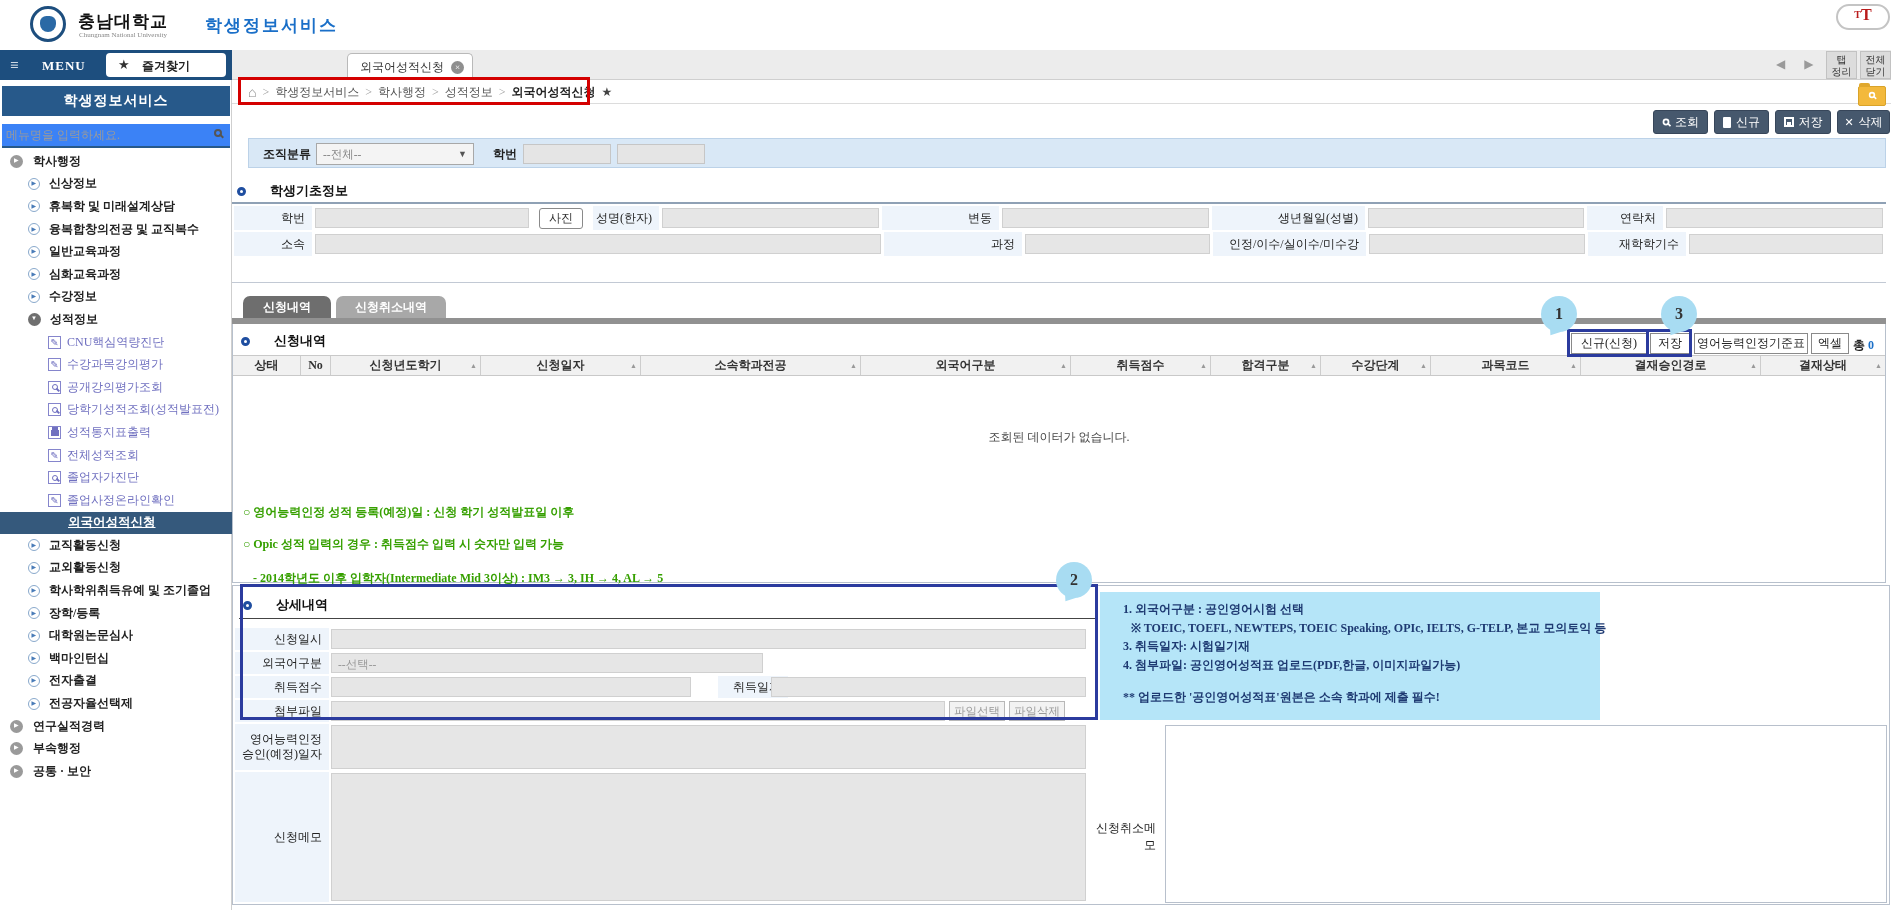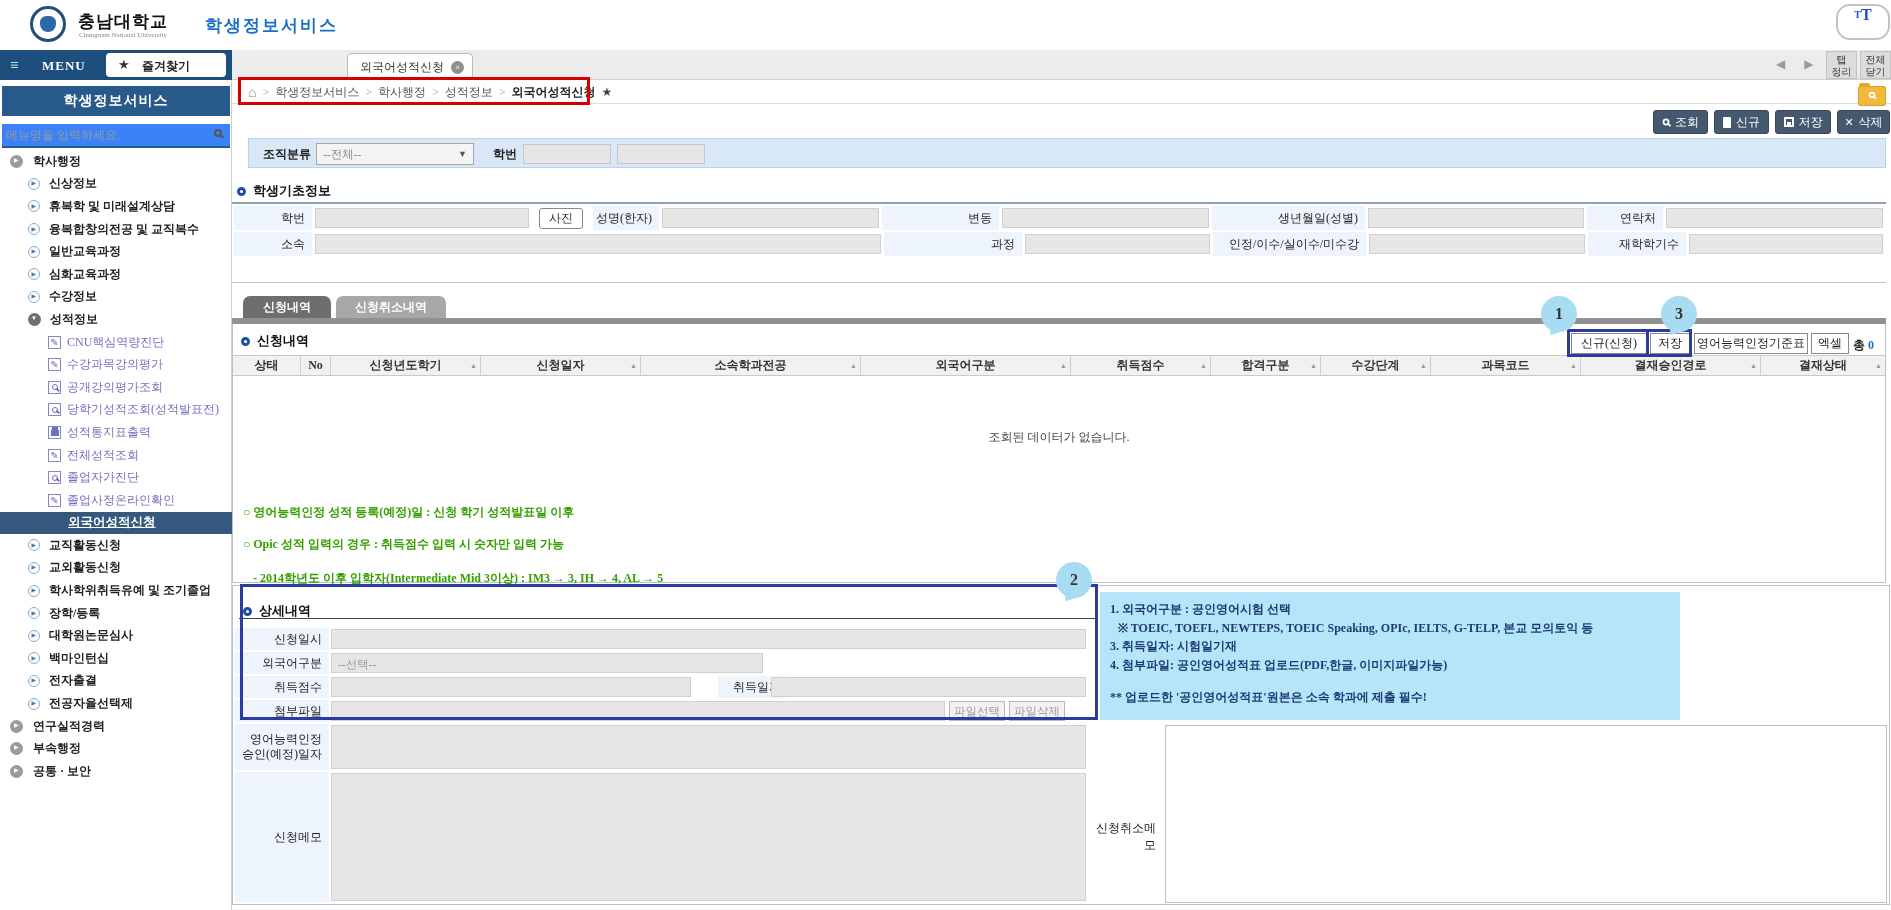--- a/index.html
+++ b/index.html
@@ -8,21 +8,21 @@
   #page { position:relative; width:1891px; height:910px; overflow:hidden; background:#fff; }
   .abs { position:absolute;font-family:Liberation Serif, serif; }
 
   
   .top-header { left:0; top:0; width:1891px; height:50px; background:#fff; }
   .logo-circle { left:30px; top:6px; width:36px; height:36px; border:3px solid #1d4e7e; border-radius:50%; }
   .logo-circle::after { content:""; position:absolute; left:7px; top:7px; width:16px; height:16px; background:#2a69a5; border-radius:40% 40% 50% 50%; }
   .univ-name { left:78px; top:10px; font-size:17px; font-weight:bold; color:#111; letter-spacing:1px; }
   .univ-sub { left:79px; top:31px; font-size:7px; color:#888; }
   .app-title { left:205px; top:14px; font-size:17px; font-weight:bold; color:#1a6fc8; letter-spacing:2px; }
-  .tt-btn { left:1836px; top:4px; width:54px; height:36px; border:2px solid #c4c4c4; border-radius:14px; background:#fff; text-align:center; color:#1d4ed8; cursor:pointer; }
+  .tt-btn { left:1836px; top:4px; width:54px; height:26px; border:2px solid #c4c4c4; border-radius:14px; background:#fff; text-align:center; color:#b91c1c; cursor:pointer; }
   .tt-small { font-size:10px; font-weight:bold; vertical-align:2px; }
   .tt-big { font-size:16px; font-weight:bold; }
   .zoom-label { left:1828px; top:33px; font-size:11px; color:#222;margin-top:24px; }
 
   
   .menu-bar { left:0; top:50px; width:232px; height:30px; background:#1d4e7e; color:#fff; }
   .ham { left:10px; top:7px; font-size:15px; color:#fff; }
   .menu-word { left:42px; top:8px; font-size:13px; font-weight:bold; letter-spacing:1px; }
   .fav-pill { left:106px; top:3px; width:120px; height:24px; background:#fff; border-radius:4px; color:#222; }
   .fav-star { position:absolute; left:12px; top:4px; font-size:13px; color:#333; }
@@ -86,21 +86,21 @@
 
   
   .filter-bar { left:248px; top:138px; width:1638px; height:30px; background:#d9e8f6; border:1px solid #bcd2e8; }
   .f-label { position:absolute; top:7px; font-size:12px; font-weight:bold; color:#222; }
   .f-select { position:absolute; left:67px; top:4px; width:158px; height:22px; background:#f4f4f4; border:1px solid #a8a8a8; font-size:11.5px; color:#888; line-height:20px; padding-left:6px; cursor:pointer; }
   .f-select .dd { position:absolute; right:6px; top:0; font-size:9px; color:#555; }
   .f-input { position:absolute; top:5px; width:88px; height:20px; background:#e5e5e5; border:1px solid #c6c6c6; font-size:12px; padding:0 4px; font-family:inherit; }
 
   
   .bullet { width:9px; height:9px; border:3px solid #1f4ea0; border-radius:50%; background:#fff; flex:none; }
-  .sec-title { display:flex; align-items:center; gap:7px; font-size:13px; font-weight:bold; color:#111; }
+  .sec-title { display:flex; align-items:center; gap:24px; font-size:13px; font-weight:bold; color:#111; }
   .basic-box { left:232px; top:202px; width:1654px; height:81px; border-top:2px solid #8fa1b5; border-bottom:1px solid #c2c9d4; background:#fff; padding-top:1px; }
   .brow { display:flex; height:26px; align-items:center; gap:3px; padding-left:2px; }
   .lblc { height:24px; background:#eef4fb; font-size:12px; color:#222; display:flex; align-items:center; justify-content:flex-end; padding-right:7px; flex:none; white-space:nowrap; }
   .valc { height:20px; background:#e6e6e6; border:1px solid #d0d0d0; flex:none; }
   .photo-cell { height:24px; flex:none; display:flex; align-items:center; justify-content:center; }
   .photo-btn { width:44px; height:21px; background:#fff; border:1px solid #8a8a8a; border-radius:3px; font-size:12px; color:#333; cursor:pointer; font-family:inherit; }
 
   
   .vtab { top:296px; height:22px; border-radius:7px 7px 0 0; color:#fff; font-size:12px; font-weight:bold; text-align:center; line-height:22px; cursor:pointer; }
   .vtab-bar { left:232px; top:318px; width:1654px; height:6px; background:#919191; }
@@ -120,21 +120,21 @@
   
   .detail-box { left:232px; top:585px; width:1658px; height:320px; border:1px solid #b8c0cc; background:#fff; }
   .d-sep { position:absolute; left:6px; top:32px; width:856px; height:1px; background:#444; }
   .d-lbl { position:absolute; left:2px; width:94px; background:#eef4fb; font-size:12px; color:#222; display:flex; align-items:center; justify-content:flex-end; padding-right:7px; text-align:right; }
   .d-val { position:absolute; background:#e6e6e6; border:1px solid #d0d0d0; }
   .d-select { position:absolute; background:#e6e6e6; border:1px solid #d0d0d0; font-size:11.5px; color:#999; line-height:20px; padding-left:6px; cursor:pointer; }
   .file-btn { position:absolute; width:56px; height:20px; background:#f2f2f2; border:1px solid #b8b8b8; font-size:11.5px; color:#999; cursor:pointer; font-family:inherit; }
   .cancel-box { position:absolute; left:932px; top:139px; width:722px; height:178px; border:1px solid #b8c0cc; background:#fff; }
 
   
-  .cyan-box { left:1100px; top:592px; width:580px; height:128px; background:#b5e5f8; z-index:25; padding:8px 10px; }
+  .cyan-box { left:1100px; top:592px; width:500px; height:128px; background:#b5e5f8; z-index:25; padding:8px 23px; }
   .cyan-box div { font-size:12px; font-weight:bold; color:#1e3a72; line-height:18.5px; white-space:nowrap; }
   .blue-box { border:3px solid #2b3b9e; pointer-events:none; z-index:26; }
   .note-circle { width:36px; height:36px; border-radius:50%; background:#a8dcf2; color:#333; font-size:16px; font-weight:bold; text-align:center; line-height:36px; z-index:27; }
   .note-circle::after { content:""; position:absolute; left:5px; bottom:-4px; width:0; height:0; border-left:7px solid transparent; border-right:7px solid transparent; border-top:9px solid #a8dcf2; transform:rotate(35deg); }
 </style>
 </head>
 <body>
 
 <div id="page">
 
@@ -444,21 +444,21 @@
     </div>
     <div class="grid-body">
       <div class="empty-msg">조회된 데이터가 없습니다.</div>
     </div>
     <div class="gnote" style="top:180px;">○ 영어능력인정 성적 등록(예정)일 : 신청 학기 성적발표일 이후</div>
     <div class="gnote" style="top:212px;">○ Opic 성적 입력의 경우 : 취득점수 입력 시 숫자만 입력 가능</div>
     <div class="gnote" style="top:246px;left:20px;">- 2014학년도 이후 입학자(Intermediate Mid 3이상) : IM3 → 3, IH → 4, AL → 5</div>
   </div>
 
   <div class="abs detail-box">
-    <div class="abs sec-title" style="left:10px;top:16px;justify-content:flex-end;">
+    <div class="abs sec-title" style="left:10px;top:10px;justify-content:flex-end;">
       <span class="bullet"></span>
         <span>상세내역</span>
     </div>
     <div class="d-sep"></div>
 
     <div class="d-lbl" style="top:42px;height:22px;">신청일시</div>
     <div class="d-val" style="left:98px;top:43px;width:755px;height:20px;"></div>
 
     <div class="d-lbl" style="top:66px;height:22px;">외국어구분</div>
     <div class="d-select" style="left:98px;top:67px;width:432px;height:20px;">--선택--</div>

